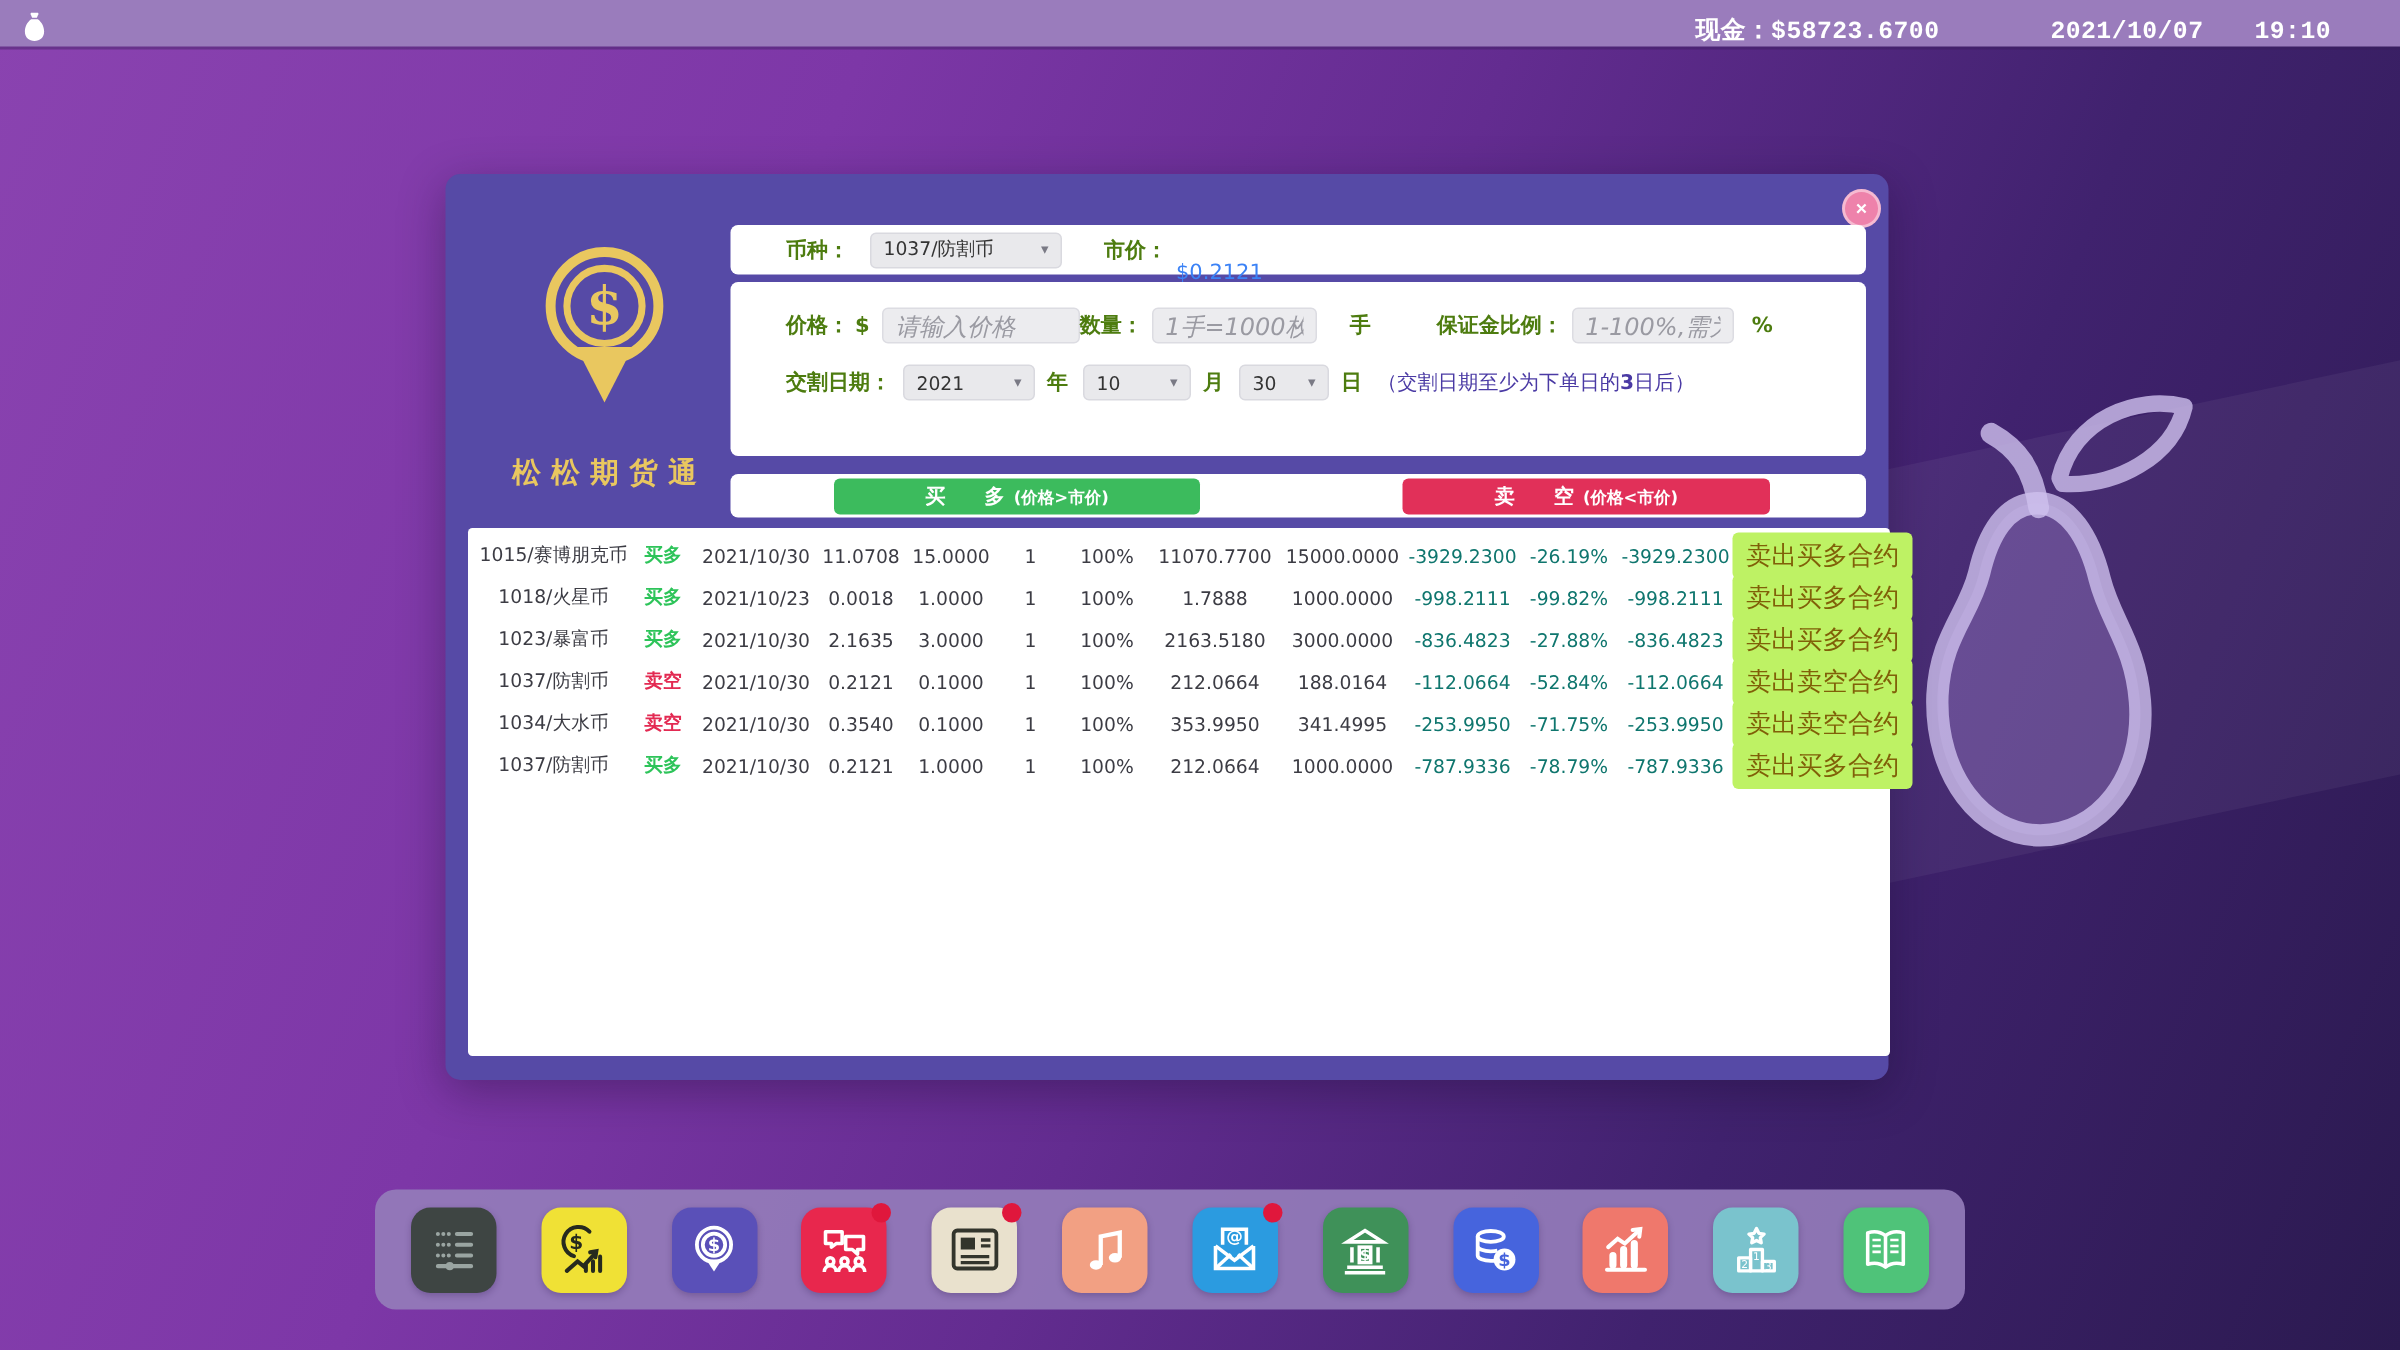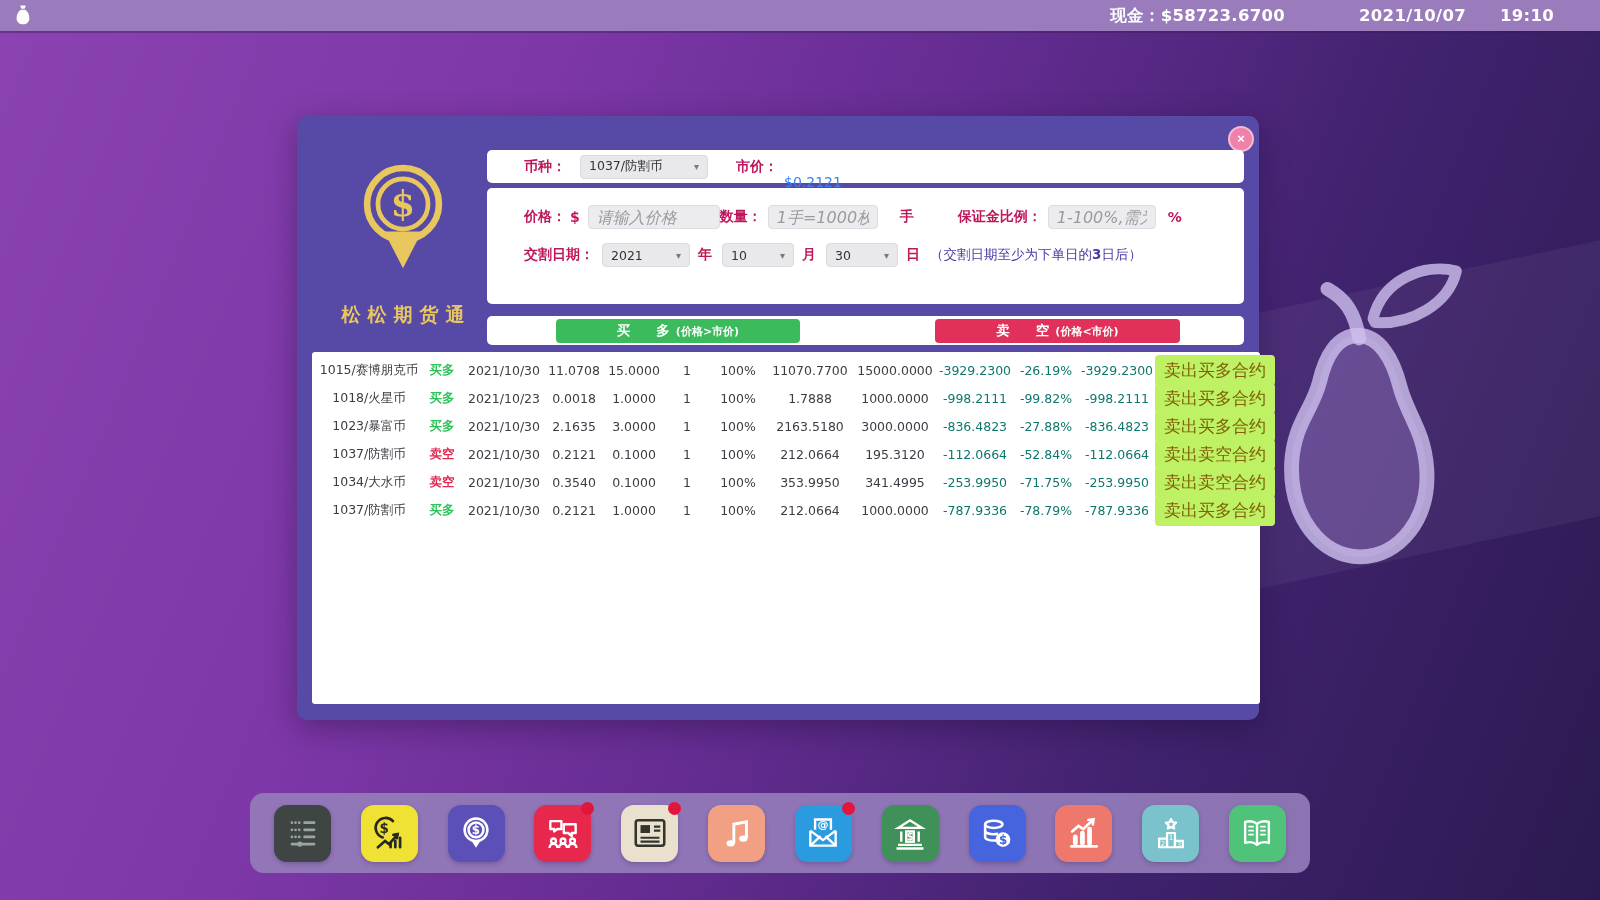--- a/index.html
+++ b/index.html
@@ -7,42 +7,42 @@
     width:1600px;height:900px;overflow:hidden;position:relative;
     font-family:"DejaVu Sans","Liberation Sans",sans-serif;
     background:linear-gradient(112deg,#8a43b0 0%,#7d37a7 30%,#632c90 52%,#40226e 74%,#2b1a50 100%);
   }
   
   .bg-band{position:absolute;left:1020px;top:290px;width:720px;height:270px;
     background:rgba(255,255,255,0.05);transform:rotate(-12deg);pointer-events:none;}
   .pear-mark{position:absolute;right:90px;top:220px;pointer-events:none;}
   
   .topbar{position:absolute;top:0;left:0;width:100%;height:31px;background:#9a7cbc;
-    display:flex;align-items:center;z-index:40;box-shadow:0 2px 0 rgba(55,28,88,.4);}
+    display:flex;align-items:flex-end;z-index:40;box-shadow:0 2px 0 rgba(55,28,88,.4);font-family:Liberation Mono, monospace;}
   .topbar .bag{margin-left:12px;display:flex;align-items:center;}
   .topbar-right{margin-left:auto;display:flex;align-items:baseline;color:#fff;
     font-weight:bold;font-size:16.5px;padding-right:46px;letter-spacing:.3px;}
   .topbar .date{margin-left:74px}
   .topbar .time{margin-left:34px}
   
   .modal{position:absolute;left:297px;top:116px;width:962px;height:604px;background:#564aa6;
     border-radius:10px;box-shadow:0 8px 30px rgba(20,10,40,.35);z-index:20;}
   .close-btn{position:absolute;right:5px;top:10px;width:26px;height:26px;border-radius:50%;
     background:#ee82ab;border:2px solid rgba(255,255,255,.45);color:#fff;font-size:13px;
     font-weight:bold;line-height:22px;text-align:center;cursor:pointer;padding:0;}
   .logo{position:absolute;left:22px;top:42px;width:168px;text-align:center;}
   .logo-text{margin-top:14px;color:#e9c75f;font-size:19px;font-weight:bold;letter-spacing:7px;
     margin-left:7px;white-space:nowrap;}
   .panel{position:absolute;background:#fff;border-radius:5px;left:190px;width:757px;}
   .panel1{top:34px;height:33px;display:flex;align-items:center;padding-left:37px;box-sizing:border-box;}
   .panel2{top:72px;height:116px;box-sizing:border-box;padding:16px 0 0 37px;}
   .panel3{top:200px;height:29px;}
   .form-row{display:flex;align-items:center;height:26px;}
   .form-row + .form-row{margin-top:12px;}
-  .flabel{color:#be185d;font-weight:bold;font-size:14px;white-space:nowrap;}
+  .flabel{color:#4d7c0f;font-weight:bold;font-size:14px;white-space:nowrap;}
   .fvalue{color:#3b82f6;font-size:14px;margin-top:31px;}
   .sel{background:#e9e9ec;border:1px solid #d9d9df;border-radius:4px;height:24px;display:flex;
     align-items:center;justify-content:space-between;padding:0 8px;box-sizing:border-box;
     font-size:12.5px;color:#333;cursor:pointer;}
   .sel .caret{color:#7a7a85;font-size:10px;margin-left:6px;}
   .inp{background:#ececef;border:1px solid #dcdce2;border-radius:4px;height:24px;
     box-sizing:border-box;padding:0 8px;font-size:16px;color:#333;
     font-family:"DejaVu Sans","Liberation Sans",sans-serif;}
   .inp::placeholder{color:#9a9aa2;font-style:italic;}
   .hint-text{color:#4a3aa4;font-size:13.5px;}
@@ -151,21 +151,21 @@
       <div class="sel" style="width:88px;margin-left:8px;">
         <span>2021</span>
         <span class="caret">▾</span>
       </div>
       <span class="flabel" style="margin-left:8px;">年</span>
       <div class="sel" style="width:72px;margin-left:10px;">
         <span>10</span>
         <span class="caret">▾</span>
       </div>
       <span class="flabel" style="margin-left:8px;">月</span>
-      <div class="sel" style="width:72px;margin-left:10px;">
+      <div class="sel" style="width:60px;margin-left:10px;">
         <span>30</span>
         <span class="caret">▾</span>
       </div>
       <span class="flabel" style="margin-left:8px;">日</span>
       <span class="hint-text" style="margin-left:10px;"><span>（交割日期至少为下单日的</span><b>3</b><span>日后）</span></span>
     </div>
   </div>
 
   <div class="panel panel3">
     <button class="trade-btn buy-btn">
@@ -229,21 +229,21 @@
         </div>
         <div class="tr">
           <div class="td c0">1037/防割币</div>
           <div class="td c1 short">卖空</div>
           <div class="td c2">2021/10/30</div>
           <div class="td c3">0.2121</div>
           <div class="td c4">0.1000</div>
           <div class="td c5">1</div>
           <div class="td c6">100%</div>
           <div class="td c7">212.0664</div>
-          <div class="td c8">195.3120</div>
+          <div class="td c8">188.0164</div>
           <div class="td c9 neg">-112.0664</div>
           <div class="td c10 neg">-52.84%</div>
           <div class="td c11 neg">-112.0664</div>
           <div class="td c12"><button class="action-btn">卖出卖空合约</button></div>
         </div>
         <div class="tr">
           <div class="td c0">1034/大水币</div>
           <div class="td c1 short">卖空</div>
           <div class="td c2">2021/10/30</div>
           <div class="td c3">0.3540</div>

